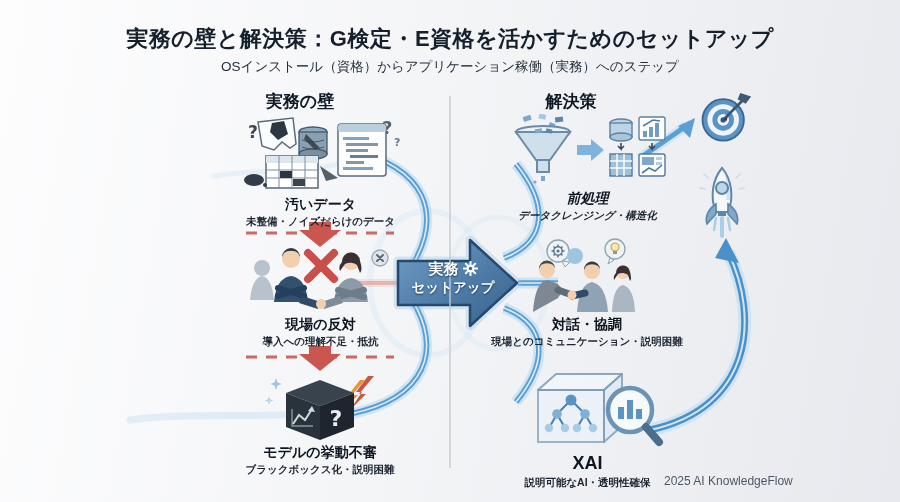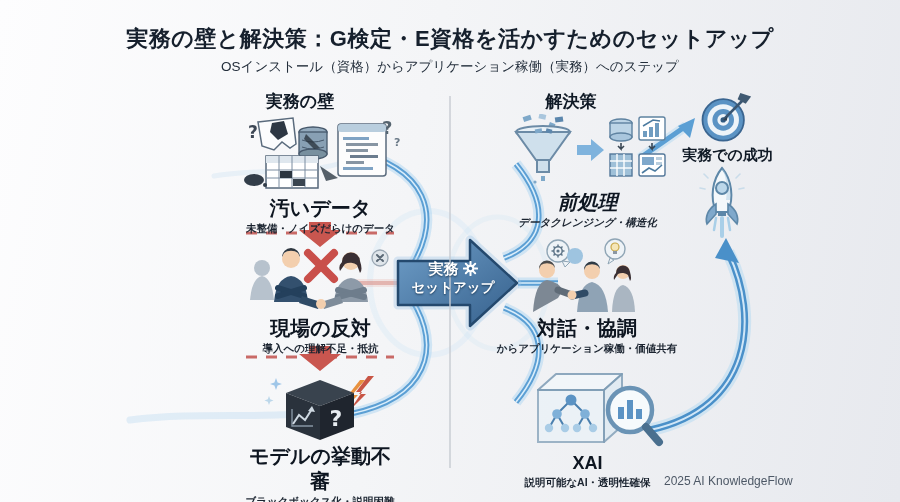--- a/index.html
+++ b/index.html
@@ -26,21 +26,21 @@
     position:absolute;top:90px;width:160px;text-align:center;
     font-size:17px;font-weight:bold;color:#101a26;z-index:2;
   }
   .col-header.left{left:220px;}
   .col-header.right{left:491px;font-family:Liberation Mono, monospace;}
   .item{
     position:absolute;display:flex;flex-direction:column;align-items:center;z-index:2;
   }
   .item svg{display:block;}
   .item-label{
-    margin-top:2px;font-size:20px;font-weight:bold;color:#0e1621;text-align:center;line-height:1.25;
+    margin-top:2px;font-size:14px;font-weight:bold;color:#0e1621;text-align:center;line-height:1.25;
   }
   .item-label.big{font-size:18px;}
   .item-sub{
     margin-top:1px;font-size:10.5px;font-weight:bold;color:#1b2430;text-align:center;white-space:nowrap;
   }
   .arrow-label{
     position:absolute;left:396px;top:259px;width:114px;text-align:center;z-index:3;
     color:#ffffff;text-shadow:0 1px 2px #1c3a57;line-height:1.3;
   }
   .arrow-line1{font-size:15px;font-weight:bold;display:flex;align-items:center;justify-content:center;gap:4px;}
@@ -306,21 +306,21 @@
       <path d="M64,32 a8,8 0 0 1 16,-1 l-2,-3 a8,5 0 0 0 -12,0 Z" fill="#2f3b45"></path>
       <path d="M57,74 Q59,46 72,44 Q86,47 88,74 Z" fill="#8fa3b5"></path>
       <circle cx="103" cy="34" r="7" fill="#f3cfae"></circle>
       <path d="M96,35 a7,7 0 0 1 14,-1 q2,7 0,9 l-2,-6 a7,5 0 0 0 -10,-1 l-4,6 q-1,-4 2,-7 Z" fill="#3a2f33"></path>
       <path d="M92,74 Q93,49 103,47 Q114,50 115,74 Z" fill="#aab6c2"></path>
       <path d="M38,52 L52,57" stroke="#5f6b77" stroke-width="7" stroke-linecap="round"></path>
       <path d="M65,55 L52,58" stroke="#2f4b66" stroke-width="7" stroke-linecap="round"></path>
       <circle cx="52" cy="57" r="4.5" fill="#f3cfae"></circle>
     </svg>
     <div class="item-label">対話・協調</div>
-    <div class="item-sub">からアプリケーション稼働・価値共有</div>
+    <div class="item-sub">現場とのコミュニケーション・説明困難</div>
   </div>
 
   <div class="item" style="left:495px;top:360px;width:185px;">
     <svg width="152" height="90" viewBox="0 0 152 90">
       <polygon points="26,30 44,14 110,14 92,30" fill="#f2f7fb" opacity="0.85" stroke="#7d9cb5" stroke-width="2" stroke-linejoin="round"></polygon>
       <polygon points="92,30 110,14 110,66 92,82" fill="#dfeaf2" opacity="0.8" stroke="#7d9cb5" stroke-width="2" stroke-linejoin="round"></polygon>
       <rect x="26" y="30" width="66" height="52" fill="#eaf2f8" opacity="0.72" stroke="#7d9cb5" stroke-width="2"></rect>
       <g stroke="#4a7fae" stroke-width="2" fill="none">
         <line x1="59" y1="40" x2="45" y2="54"></line>
           <line x1="59" y1="40" x2="73" y2="54"></line>
@@ -349,21 +349,20 @@
   <svg class="layer" style="left:698px;top:92px;" width="54" height="54" viewBox="0 0 60 60">
     <circle cx="28" cy="31" r="23" fill="#5b93c4" stroke="#3a6590" stroke-width="2"></circle>
     <circle cx="28" cy="31" r="17.5" fill="#eef4f9"></circle>
     <circle cx="28" cy="31" r="12" fill="#5b93c4"></circle>
     <circle cx="28" cy="31" r="6.5" fill="#eef4f9"></circle>
     <circle cx="28" cy="31" r="3" fill="#2f5a82"></circle>
     <line x1="28" y1="31" x2="52" y2="7" stroke="#3a5672" stroke-width="3"></line>
     <polygon points="47,1 59,5 53,13 44,8" fill="#405a72"></polygon>
     <polygon points="28,31 33,27 32,32" fill="#2f3f50"></polygon>
   </svg>
-  <div class="goal-label">実務での成功</div>
   <svg class="layer" style="left:696px;top:166px;" width="52" height="74" viewBox="0 0 52 74">
     <g stroke="#c9dcea" stroke-width="1.6" stroke-linecap="round">
       <line x1="8" y1="8" x2="12" y2="12"></line>
         <line x1="44" y1="8" x2="40" y2="12"></line>
       <line x1="4" y1="22" x2="9" y2="23"></line>
         <line x1="48" y1="22" x2="43" y2="23"></line>
     </g>
     <path d="M26,2 C36,14 38,32 32,46 L20,46 C14,32 16,14 26,2 Z" fill="#f4f8fb" stroke="#5d87a8" stroke-width="2"></path>
     <path d="M26,2 C32,10 35,22 34,34 L30,34 C32,22 30,10 26,2 Z" fill="#bcd7ea" opacity="0.6"></path>
     <circle cx="26" cy="22" r="6" fill="#bcd7ea" stroke="#5d87a8" stroke-width="2"></circle>

